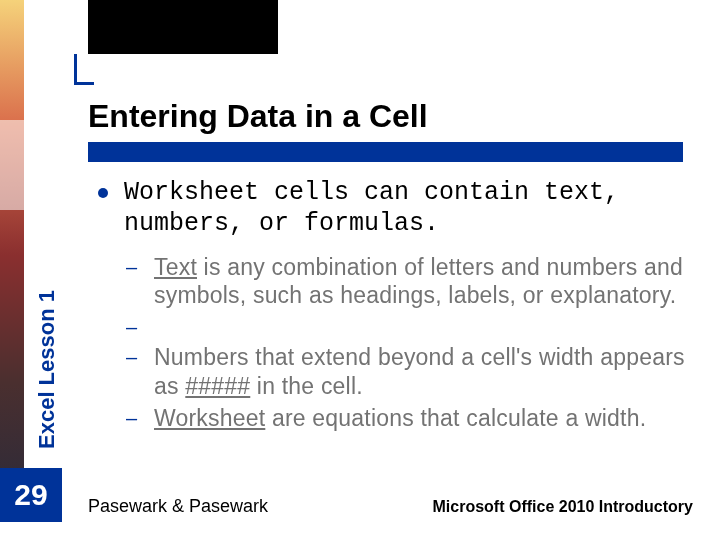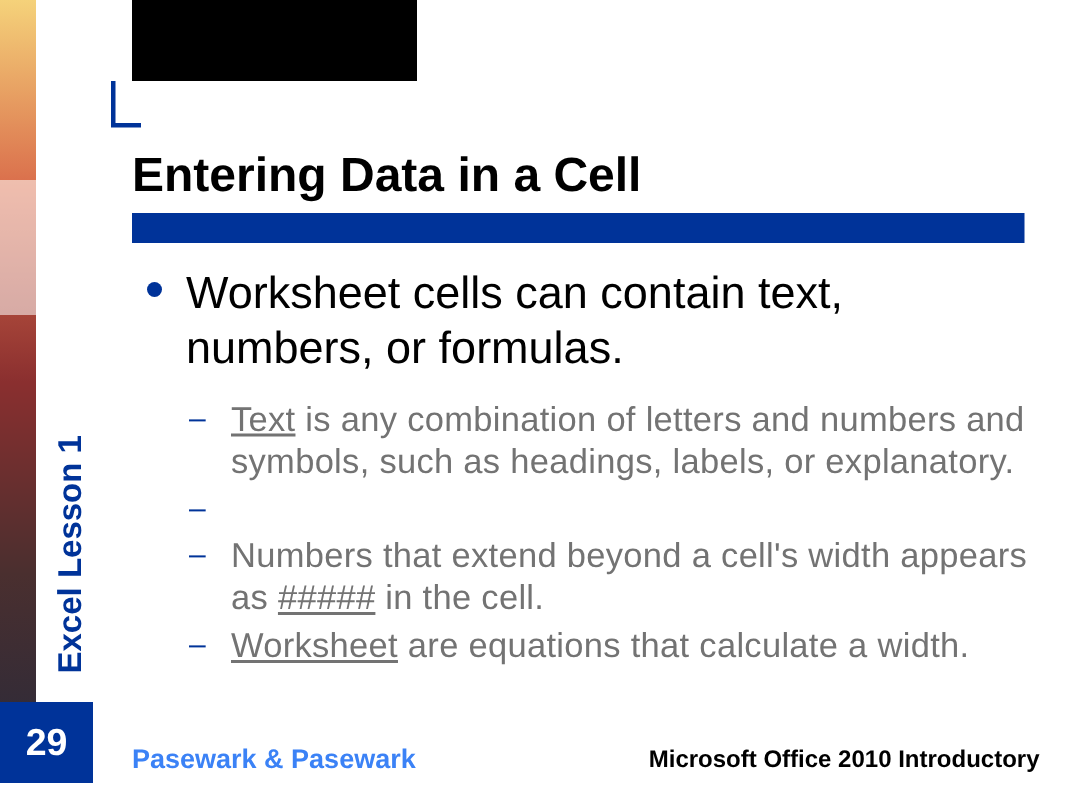--- a/index.html
+++ b/index.html
@@ -6,31 +6,31 @@
   html, body { width: 720px; height: 540px; overflow: hidden; font-family: Arial, Helvetica, sans-serif; background: #fff; }
   .slide { position: relative; width: 720px; height: 540px; background: #fff; }
   .black-box { position: absolute; left: 88px; top: 0; width: 190px; height: 54px; background: #000; }
   .corner-line-h { position: absolute; left: 74px; top: 82px; width: 20px; height: 3px; background: #003399; }
   .corner-line-v { position: absolute; left: 74px; top: 54px; width: 3px; height: 28px; background: #003399; }
   .title { position: absolute; left: 88px; top: 98px; font-size: 32px; font-weight: bold; color: #000; letter-spacing: 0px; }
   .title-underline { position: absolute; left: 88px; top: 142px; width: 595px; height: 20px; background: #003399; }
   .vstrip { position: absolute; left: 0; top: 0; width: 24px; height: 510px; background: linear-gradient(180deg, #f5d27a 0%, #d96b4a 25%, #8a2f2f 50%, #4a2f2f 75%, #2a2a3a 100%); }
   .vstrip-white { position: absolute; left: 0; top: 120px; width: 24px; height: 90px; background: rgba(255,255,255,0.55); }
   .side-label { position: absolute; left: 34px; top: 270px; width: 22px; height: 200px; font-size: 22px; font-weight: bold; color: #003399; writing-mode: vertical-rl; transform: rotate(180deg); text-align: center; }
-  .pagenum-box { position: absolute; left: 0; top: 468px; width: 62px; height: 54px; background: #003399; color: #fff; font-size: 25px; font-weight: bold; display: flex; align-items: center; justify-content: center; }
+  .pagenum-box { position: absolute; left: 0; top: 468px; width: 62px; height: 54px; background: #003399; color: #fff; font-size: 30px; font-weight: bold; display: flex; align-items: center; justify-content: center; }
   .content { position: absolute; left: 98px; top: 178px; width: 590px; }
-  .main-bullet { display: flex; font-size: 30px; line-height: 1.22; margin-bottom: 14px; }
+  .main-bullet { display: flex; font-size: 25px; line-height: 1.22; margin-bottom: 14px; font-family: Liberation Mono, monospace; }
   .main-bullet .dot { width: 10px; height: 10px; border-radius: 50%; background: #003399; flex: 0 0 auto; margin-top: 10px; margin-right: 16px; }
   .main-bullet .txt { color: #000; }
   .sub-list { margin-left: 28px; margin-top: 6px; }
   .sub-item { display: flex; font-size: 23px; line-height: 1.22; margin-bottom: 4px; letter-spacing: 0.2px; }
   .sub-item .dash { color: #003399; flex: 0 0 auto; width: 28px; text-align: left; font-size: 20px; padding-top: 2px; }
   .sub-item .txt { color: #737373; }
   .uw { text-decoration: underline; }
-  .footer-left { position: absolute; left: 88px; top: 496px; font-size: 18px; font-weight: bold; color: #3b82f6; }
+  .footer-left { position: absolute; left: 88px; top: 496px; font-size: 18px; font-weight: normal; color: #000000; }
   .footer-right { position: absolute; right: 27px; top: 498px; font-size: 16px; font-weight: bold; color: #000; }
 </style>
 </head>
 <body>
 
 <div class="slide">
   <div class="vstrip"></div>
   <div class="vstrip-white"></div>
   <div class="black-box"></div>
   <div class="corner-line-v"></div>

